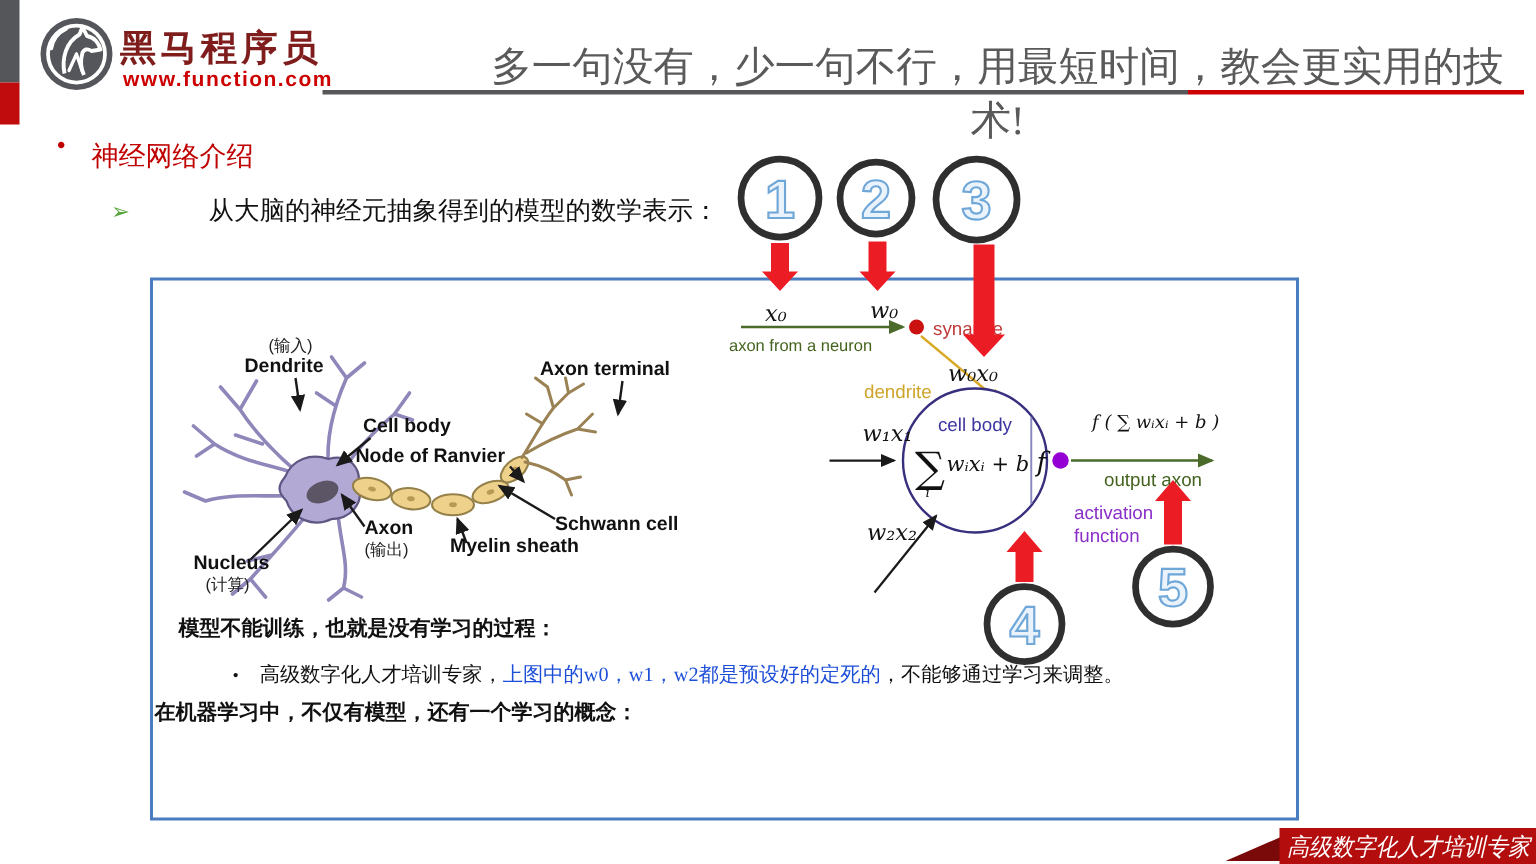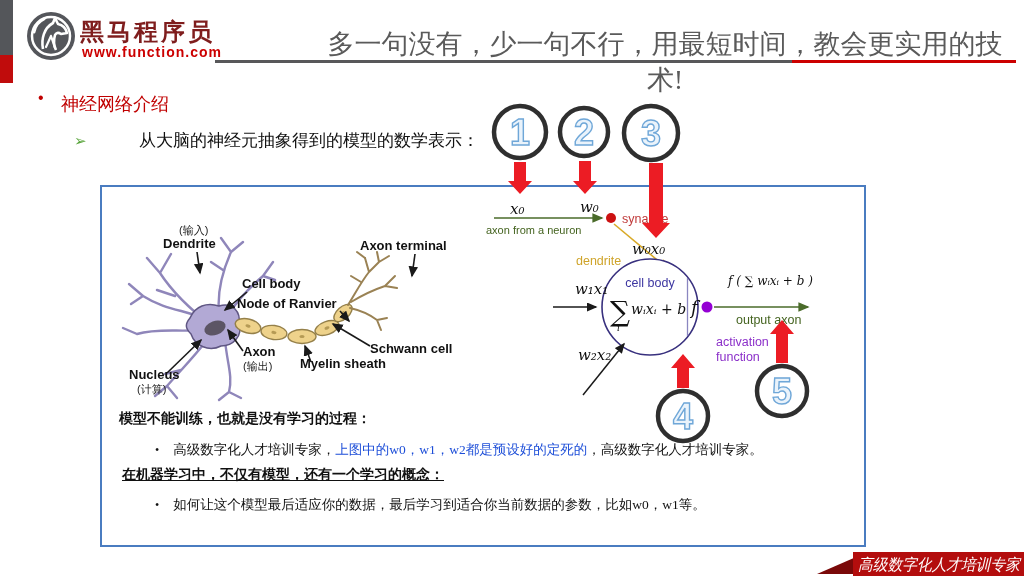--- a/index.html
+++ b/index.html
@@ -22,21 +22,21 @@
   .sub-bullet{left:74px;top:132px;font-size:15px;color:#58a43a;}
   .sub-text{left:99px;top:129px;font-size:17px;font-weight:400;color:#111;margin-left:40px;}
   
   .content-box{left:100px;top:185px;width:762px;height:358px;border:2px solid #4a7cc0;background:#fff;}
   .bio-svg{left:115px;top:218px;}
   .math-svg{left:480px;top:190px;}
   .callout-svg{left:478px;top:95px;}
   
   .note-h{font-size:14px;font-weight:700;color:#111;white-space:nowrap;}
   .note-h1{left:119px;top:410px;}
-  .note-h2{left:122px;top:466px;text-decoration:underline;}
+  .note-h2{left:103px;top:466px;}
   .note-b{font-size:13.5px;color:#111;white-space:nowrap;font-family:"Liberation Serif",serif;}
   .note-b1{left:155px;top:441px;}
   .note-b2{left:155px;top:496px;}
   .note-bullet{display:inline-block;margin-right:14px;font-size:12px;color:#111;}
   .red-span{color:#1d4ed8;}
   
   .footer-banner{right:0;bottom:0;}
   
   text{font-family:"Liberation Sans",sans-serif;}
   .bio-label{font-size:13px;font-weight:700;fill:#111;}
@@ -210,26 +210,23 @@
       <text x="42" y="50">1</text>
       <text x="106" y="50">2</text>
       <text x="173" y="51">3</text>
       <text x="205" y="334">4</text>
       <text x="304" y="309">5</text>
     </g>
   </svg>
 
   <div class="abs note-h note-h1">模型不能训练，也就是没有学习的过程：</div>
   <div class="abs note-b note-b1">
-    <span class="note-bullet">•</span><span>高级数字化人才培训专家，</span><span class="red-span">上图中的w0，w1，w2都是预设好的定死的</span><span>，高级数字化人才培训专家。</span>
+    <span class="note-bullet">•</span><span>高级数字化人才培训专家，</span><span class="red-span">上图中的w0，w1，w2都是预设好的定死的</span><span>，不能够通过学习来调整。</span>
   </div>
   <div class="abs note-h note-h2">在机器学习中，不仅有模型，还有一个学习的概念：</div>
-  <div class="abs note-b note-b2">
-    <span class="note-bullet">•</span><span>如何让这个模型最后适应你的数据，最后学习到适合你当前数据的参数，比如w0，w1等。</span>
-  </div>
 
   <svg class="abs footer-banner" width="209" height="26" viewBox="0 0 209 26">
     <polygon points="2,24 48,4 48,24" fill="#7a0909"></polygon>
     <rect x="38" y="2" width="171" height="24" fill="#b30d0d"></rect>
     <text x="124" y="20" font-size="16" fill="#ffffff" text-anchor="middle" textLength="162" lengthAdjust="spacingAndGlyphs" font-family="Liberation Serif,serif" font-style="italic">高级数字化人才培训专家</text>
   </svg>
 
 </div>
 
 </body></html>

